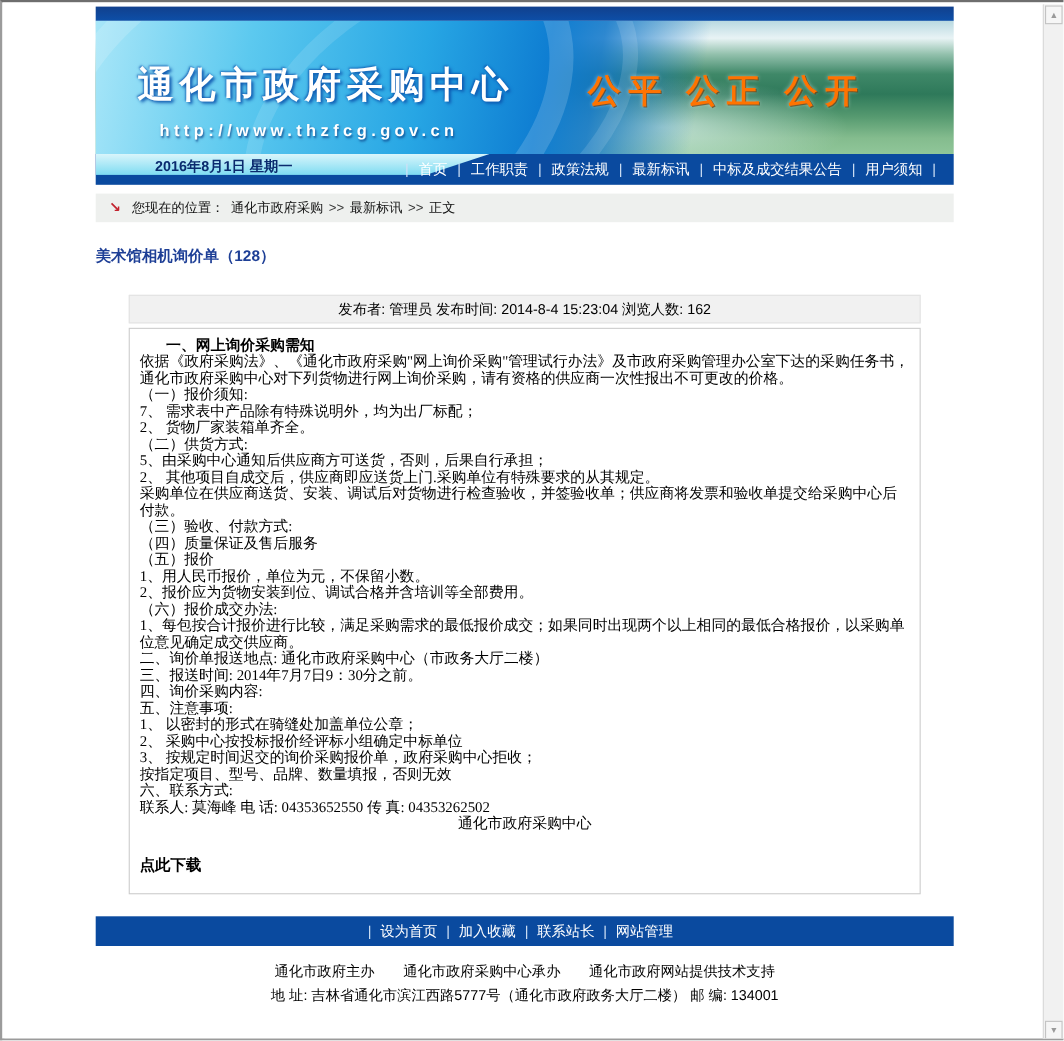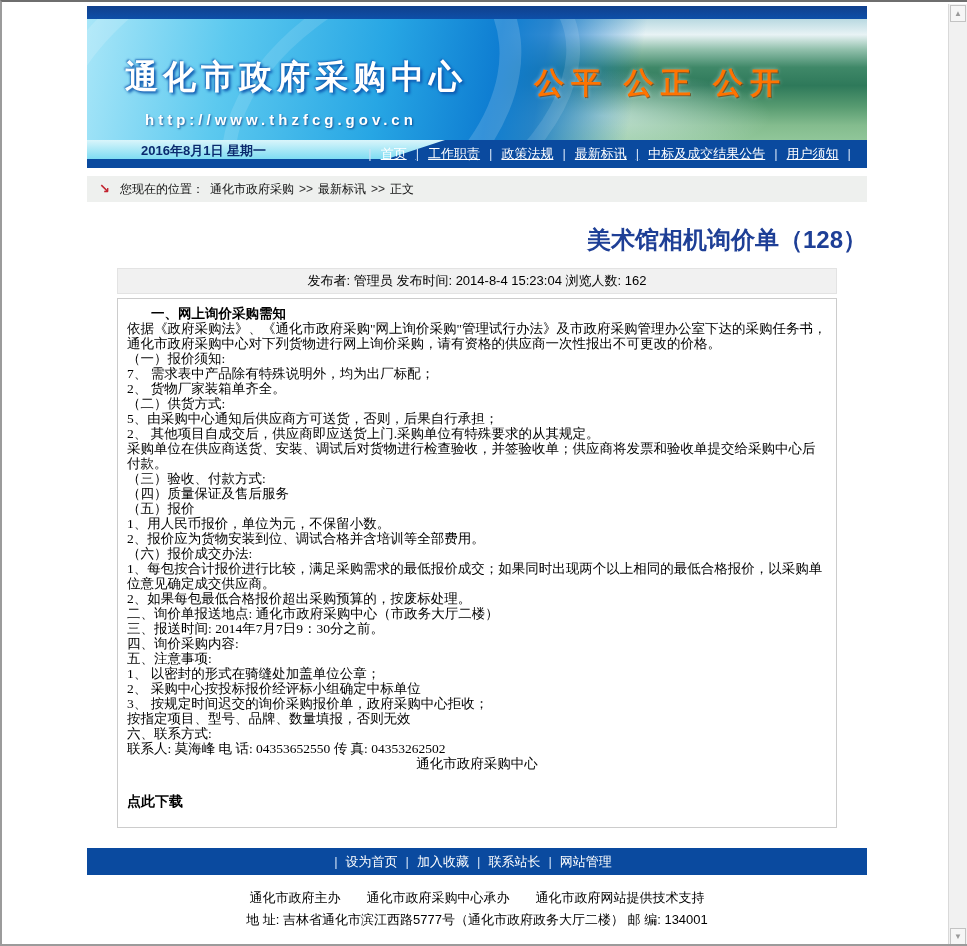--- a/index.html
+++ b/index.html
@@ -26,33 +26,33 @@
   .site-url { position:absolute; left:58px; top:92px; font-size:15px; font-weight:bold; color:#fff;
     letter-spacing:4px; text-shadow:1px 1px 2px rgba(10,60,130,0.8); z-index:3; }
   .slogan { position:absolute; right:80px; top:44px; font-size:30px; font-weight:bold; color:#ff7300;
     letter-spacing:7px; z-index:3; text-shadow:1px 1px 0 rgba(110,50,0,0.65), 0 0 4px rgba(255,255,255,0.55); }
 
   .datenav { position:relative; height:28px; background:#0a4a9f; }
   .date-wedge { position:absolute; left:0; top:0; width:358px; height:19px;
     background:linear-gradient(to bottom,#d9f5fb,#7edcf2);
     clip-path:polygon(0 0, 100% 0, calc(100% - 58px) 100%, 0 100%); }
   .date-text { position:absolute; left:54px; top:2px; font-size:13px; color:#0a2a6e; font-weight:bold; z-index:2; }
-  .nav { position:absolute; right:14px; top:0; height:28px; line-height:28px; font-size:13px; color:#fff; white-space:nowrap;text-decoration:underline; }
+  .nav { position:absolute; right:14px; top:0; height:28px; line-height:28px; font-size:13px; color:#fff; white-space:nowrap; }
   .nav a { color:#fff; text-decoration:none; margin:0 7px; cursor:pointer; }
   .nav .sep { color:#cfe0f5; margin:0 2px; }
 
   .gap8 { height:8px; background:#fff; }
   .breadcrumb { height:26px; line-height:26px; background:#eef0ee; font-size:12px; color:#111; padding-left:12px; }
   .bc-arrow { color:#c2232f; font-weight:bold; font-size:13px; margin-right:10px; }
   .breadcrumb a { color:#111; text-decoration:none; cursor:pointer; }
   .bc-sep { margin:0 5px; color:#333; }
   .bc-prefix { margin-right:6px; }
 
   
-  .article-title { margin-top:22px; text-align:right; font-size:24px; font-weight:bold; color:#1e3f96; height:26px; }
+  .article-title { margin-top:22px; text-align:left; font-size:14px; font-weight:bold; color:#1e3f96; height:26px; }
   .meta-bar { width:720px; margin:18px auto 0 auto; background:#f1f1f1; border:1px solid #e3e3e3;
     height:26px; line-height:24px; text-align:center; font-size:13px; color:#000; }
   .content-box { width:720px; margin:4px auto 0 auto; background:#fff; border:1px solid #cccccc;
     padding:7px 9px 16px 9px; font-size:13.5px; color:#000;font-family:Liberation Serif, serif; }
   .ln { line-height:15px; min-height:15px; }
   .ln-head { font-weight:bold; padding-left:24px; }
   .ln-center { text-align:center; }
   .download { margin-top:22px; font-weight:bold; font-size:14px; color:#000; cursor:pointer; width:70px; }
 
   
@@ -114,21 +114,20 @@
         <div class="ln">5、由采购中心通知后供应商方可送货，否则，后果自行承担；</div>
         <div class="ln">2、 其他项目自成交后，供应商即应送货上门.采购单位有特殊要求的从其规定。</div>
         <div class="ln">采购单位在供应商送货、安装、调试后对货物进行检查验收，并签验收单；供应商将发票和验收单提交给采购中心后付款。</div>
         <div class="ln">（三）验收、付款方式:</div>
         <div class="ln">（四）质量保证及售后服务</div>
         <div class="ln">（五）报价</div>
         <div class="ln">1、用人民币报价，单位为元，不保留小数。</div>
         <div class="ln">2、报价应为货物安装到位、调试合格并含培训等全部费用。</div>
         <div class="ln">（六）报价成交办法:</div>
         <div class="ln">1、每包按合计报价进行比较，满足采购需求的最低报价成交；如果同时出现两个以上相同的最低合格报价，以采购单位意见确定成交供应商。</div>
-        <div class="ln">2、如果每包最低合格报价超出采购预算的，按废标处理。</div>
         <div class="ln">二、询价单报送地点: 通化市政府采购中心（市政务大厅二楼）</div>
         <div class="ln">三、报送时间: 2014年7月7日9：30分之前。</div>
         <div class="ln">四、询价采购内容:</div>
         <div class="ln">五、注意事项:</div>
         <div class="ln">1、 以密封的形式在骑缝处加盖单位公章；</div>
         <div class="ln">2、 采购中心按投标报价经评标小组确定中标单位</div>
         <div class="ln">3、 按规定时间迟交的询价采购报价单，政府采购中心拒收；</div>
         <div class="ln">按指定项目、型号、品牌、数量填报，否则无效</div>
         <div class="ln">六、联系方式:</div>
         <div class="ln">联系人: 莫海峰 电 话: 04353652550 传 真: 04353262502</div>

